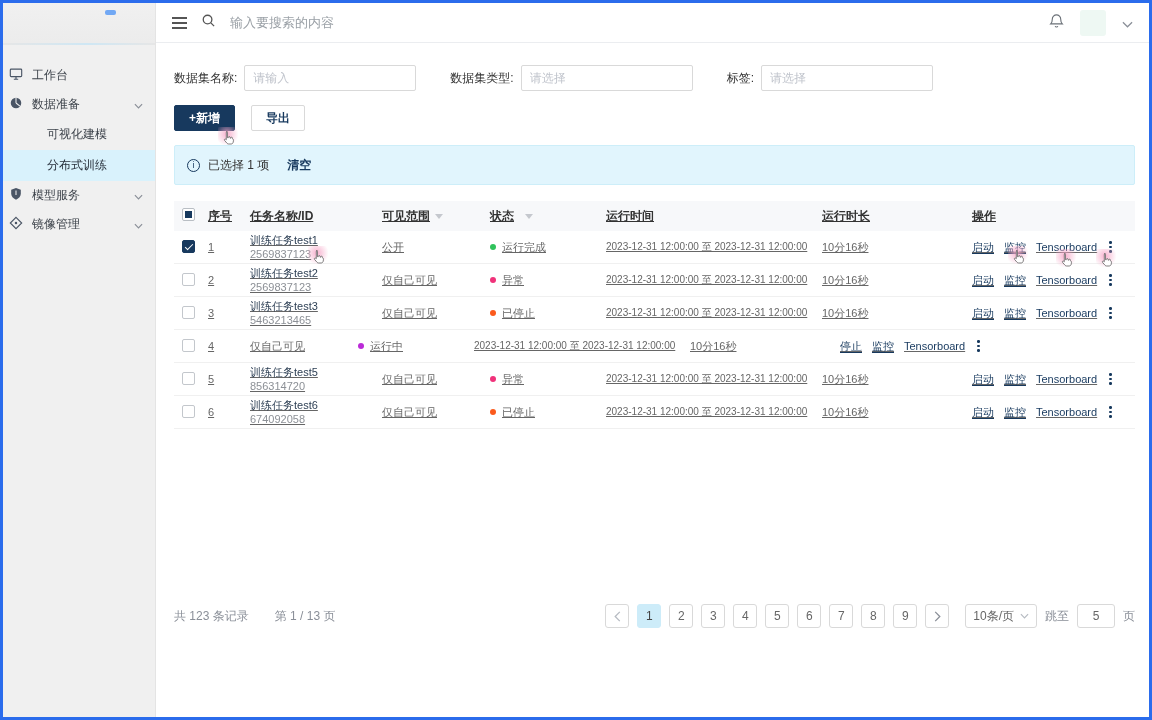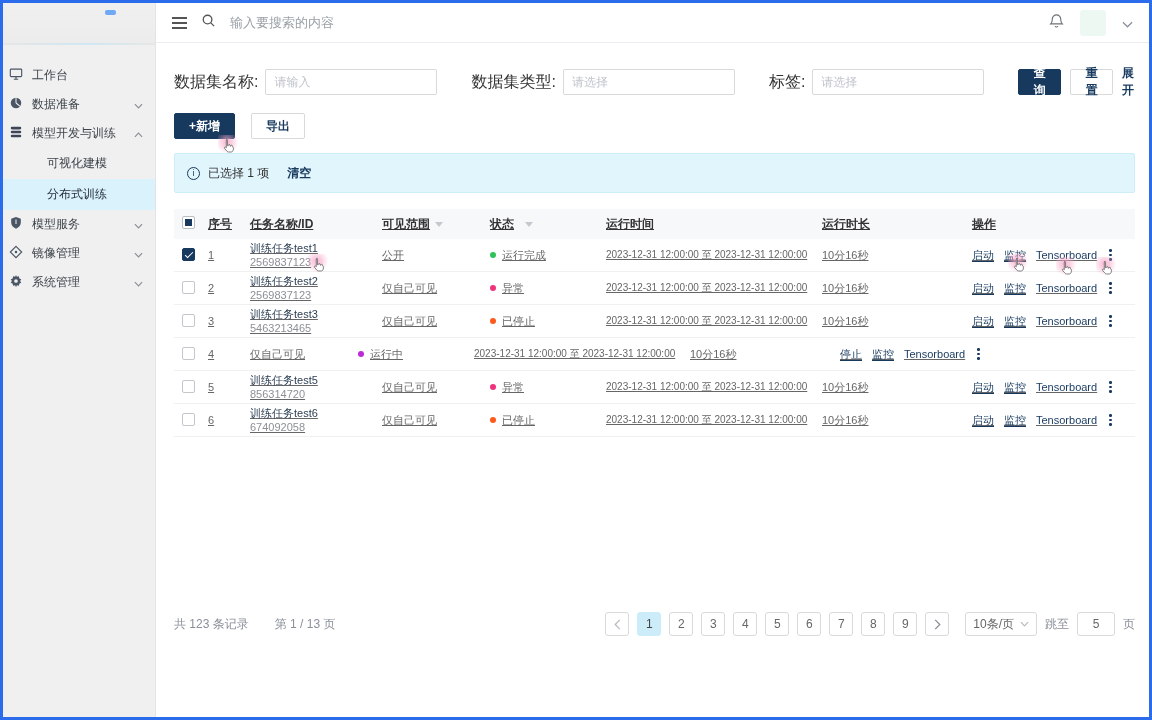--- a/index.html
+++ b/index.html
@@ -29,21 +29,21 @@
   .hamburger { width:15px; display:flex; flex-direction:column; gap:3px; cursor:pointer; }
   .hamburger i { height:2px; background:#555; display:block; }
   .search-input { border:none; outline:none; font-size:13px; width:320px; color:#333; }
   .search-input::placeholder { color:#9aa0a6; }
   .topbar-right { margin-left:auto; display:flex; align-items:center; gap:16px; }
   .avatar { width:26px; height:26px; background:#eef8f3; border-radius:3px; }
   
   .content { padding:22px 14px 0 18px; position:relative; flex:1; }
   .filter-row { display:flex; align-items:center; }
   .fgroup { display:flex; align-items:center; gap:7px; margin-right:34px; }
-  .flabel { font-size:16px; color:#333; white-space:nowrap; }
+  .flabel { font-size:12px; color:#333; white-space:nowrap; }
   .finput { width:172px; height:26px; border:1px solid #d9d9d9; border-radius:2px; padding:4px 8px; font-size:12px; color:#333; outline:none; font-family:inherit; }
   .finput::placeholder { color:#c0c4cc; }
   .filter-actions { margin-left:auto; display:flex; align-items:center; gap:9px; }
   .btn { height:26px; border-radius:2px; font-size:12px; font-weight:bold; cursor:pointer; display:inline-flex; align-items:center; justify-content:center; padding:0 14px; font-family:inherit; }
   .btn-primary { background:#17395e; color:#fff; border:1px solid #17395e; }
   .btn-outline { background:#fff; color:#17395e; border:1px solid #d9d9d9; }
   .link-expand { font-size:12px; color:#17395e; font-weight:bold; cursor:pointer; }
   .actions-row { margin-top:14px; display:flex; gap:16px; position:relative; }
   .banner { margin-top:14px; height:40px; background:#e1f5fd; border:1px solid #cdeef9; border-radius:2px; display:flex; align-items:center; padding:8px 12px; font-size:12px; color:#333; gap:8px; }
   .info-ic { width:13px; height:13px; border:1px solid #17395e; border-radius:50%; color:#17395e; font-size:9px; line-height:11px; text-align:center; font-style:normal; flex-shrink:0; }
@@ -113,31 +113,20 @@
       <span><svg width="14" height="14" viewBox="0 0 16 16">
             <circle cx="8" cy="8" r="6" fill="#4a5565"></circle>
             <path d="M8 8V1.8M8 8l4.5 3.5" stroke="#f0f0f0" stroke-width="1.2"></path>
           </svg></span>
       <span>数据准备</span>
       <span class="chev"><svg width="9" height="6" viewBox="0 0 10 6">
             <polyline points="1,1 5,5 9,1" fill="none" stroke="#8a8f98" stroke-width="1.3"></polyline>
           </svg></span>
     </div>
 
-    <div class="nav-item">
-      <span><svg width="14" height="14" viewBox="0 0 16 16">
-            <rect x="2" y="2" width="12" height="3" rx="1.5" fill="#3c4658"></rect>
-            <rect x="2" y="6.5" width="12" height="3" rx="1.5" fill="#3c4658"></rect>
-            <rect x="2" y="11" width="12" height="3" rx="1.5" fill="#3c4658"></rect>
-          </svg></span>
-      <span>模型开发与训练</span>
-      <span class="chev"><svg width="9" height="6" viewBox="0 0 10 6">
-            <polyline points="1,5 5,1 9,5" fill="none" stroke="#8a8f98" stroke-width="1.3"></polyline>
-          </svg></span>
-    </div>
 
     <div class="nav-sub">
       <span>可视化建模</span>
     </div>
     <div class="nav-sub active">
       <span>分布式训练</span>
     </div>
 
     <div class="nav-item">
       <span><svg width="14" height="14" viewBox="0 0 16 16">
@@ -154,30 +143,20 @@
       <span><svg width="14" height="14" viewBox="0 0 16 16">
             <path d="M8 1.5L14.5 8 8 14.5 1.5 8z" fill="none" stroke="#4a5565" stroke-width="1.3"></path>
             <circle cx="8" cy="8" r="1.4" fill="#4a5565"></circle>
           </svg></span>
       <span>镜像管理</span>
       <span class="chev"><svg width="9" height="6" viewBox="0 0 10 6">
             <polyline points="1,1 5,5 9,1" fill="none" stroke="#8a8f98" stroke-width="1.3"></polyline>
           </svg></span>
     </div>
 
-    <div class="nav-item">
-      <span><svg width="14" height="14" viewBox="0 0 16 16">
-            <path d="M8 1l1 2.2 2.4-.6.3 2.4 2.3.9-1.3 2.1 1.3 2.1-2.3.9-.3 2.4-2.4-.6L8 15l-1-2.2-2.4.6-.3-2.4-2.3-.9L3.3 8 2 5.9l2.3-.9.3-2.4 2.4.6z" fill="#4a5565"></path>
-            <circle cx="8" cy="8" r="2.1" fill="#f0f0f0"></circle>
-          </svg></span>
-      <span>系统管理</span>
-      <span class="chev"><svg width="9" height="6" viewBox="0 0 10 6">
-            <polyline points="1,1 5,5 9,1" fill="none" stroke="#8a8f98" stroke-width="1.3"></polyline>
-          </svg></span>
-    </div>
 
   </div>
 </div>
 
 <div class="main">
 
   <div class="topbar">
     <span class="hamburger">
         <i></i>
         <i></i>
@@ -208,25 +187,20 @@
         <input class="finput" placeholder="请输入" style="">
       </div>
       <div class="fgroup">
         <span class="flabel">数据集类型:</span>
         <input class="finput" placeholder="请选择" style="">
       </div>
       <div class="fgroup">
         <span class="flabel">标签:</span>
         <input class="finput" placeholder="请选择" style="">
       </div>
-      <div class="filter-actions">
-        <button class="btn btn-primary">查询</button>
-        <button class="btn btn-outline">重置</button>
-        <span class="link-expand">展开</span>
-      </div>
     </div>
 
     <div class="actions-row">
       <button class="btn btn-primary">+新增</button>
       <button class="btn btn-outline">导出</button>
       <span class="cursor-marker m-add">
           <svg width="13" height="15" viewBox="0 0 16 18">
             <path d="M5.5 1.8c.7 0 1.2.6 1.2 1.2v6.2l1 .2.2-.8c.1-.5.6-.9 1.2-.8.5.1.9.6.8 1.2l-.1.7.9.2.1-.5c.1-.5.6-.9 1.2-.8.5.1.9.6.8 1.1l-.1.6c.9.3 1.5 1.2 1.4 2.1l-.3 2.3c-.2 1.3-1.3 2.3-2.6 2.3H8.1c-.7 0-1.4-.3-1.9-.9l-3.1-3.6c-.4-.4-.3-1 .1-1.4.4-.3.9-.3 1.3 0l.8.7V3c0-.7.5-1.2 1.2-1.2z" fill="#fff" stroke="#555" stroke-width=".9"></path>
           </svg>
         </span>

